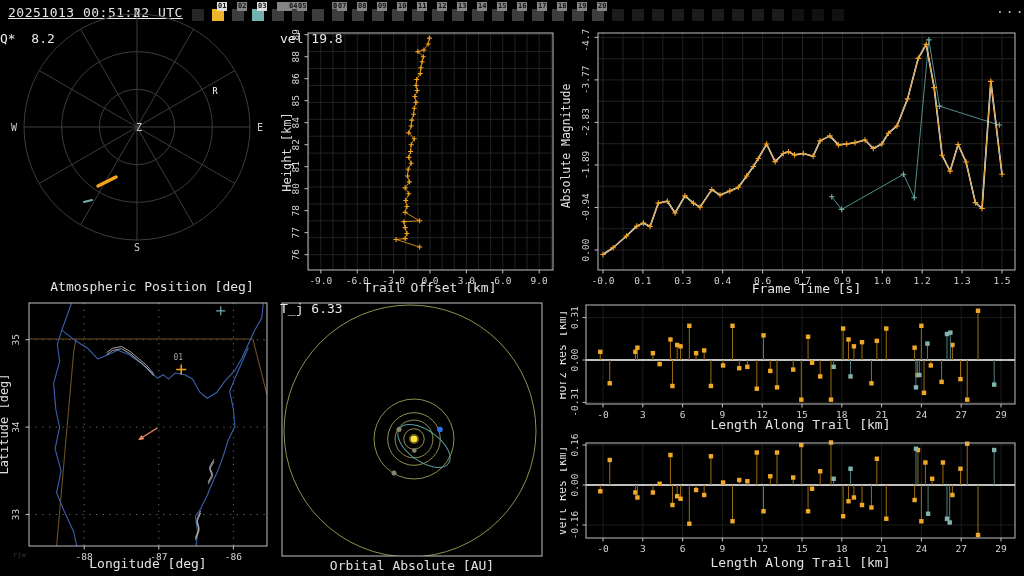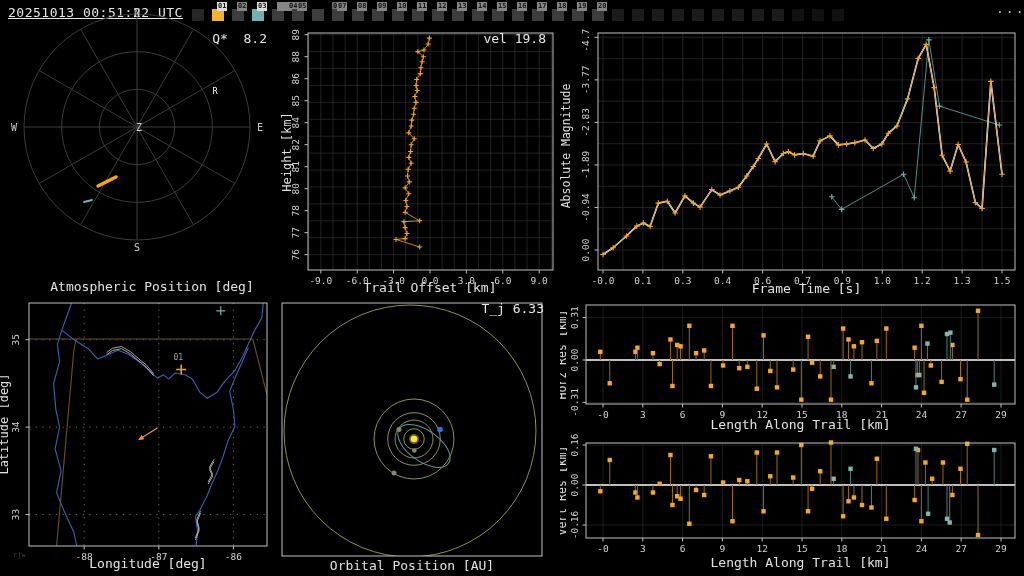--- a/index.html
+++ b/index.html
@@ -7,21 +7,21 @@
        font-family:"DejaVu Sans Mono",monospace;}
   #screen{position:absolute;left:0;top:0;width:1024px;height:576px;background:#000;}
   svg{position:absolute;display:block;overflow:hidden;}
   svg text{font-family:"DejaVu Sans Mono",monospace;}
   #p-polar{left:0;top:28;}
   #p-trail{left:280px;top:28px;}
   #p-mag{left:560px;top:28px;}
   #p-map{left:0;top:298px;}
   #p-orbit{left:280px;top:298px;}
   #p-res{left:560px;top:298px;}
-  .ptitle{position:absolute;font-size:13px;color:#e8e8e8;white-space:pre;text-align:right;}
+  .ptitle{position:absolute;font-size:13px;color:#e8e8e8;white-space:pre;text-align:left;}
   .caption{position:absolute;font-size:13px;color:#e2e2e2;text-align:center;white-space:pre;}
   #tb-timestamp{position:absolute;left:8px;top:5px;font-size:13px;color:#e6e6e6;letter-spacing:.5px;text-decoration:underline;}
   #tb-overflow{position:absolute;left:996px;top:1px;font-size:13px;color:#cfcfcf;letter-spacing:2px;cursor:pointer;}
   .evbox{position:absolute;top:9px;width:12px;height:12px;}
   .evchip{position:absolute;top:2px;height:9px;line-height:9px;font-size:7px;font-weight:bold;
           color:#141414;padding:0 1px;}
   #watermark{position:absolute;left:13px;top:551px;font-size:7px;color:#3a3a3a;}
 </style>
 </head>
 <body>
@@ -632,18 +632,18 @@
     </svg>
 
   <div class="ptitle" style="left:0;top:31px;width:267px;">Q*  8.2</div>
   <div class="ptitle" style="left:280px;top:31px;width:266px;">vel 19.8</div>
   <div class="ptitle" style="left:280px;top:301px;width:264px;">T_j 6.33</div>
 
   <div class="caption" style="left:12px;top:279px;width:280px;">Atmospheric Position [deg]</div>
   <div class="caption" style="left:600px;top:281px;width:413px;">Frame Time [s]</div>
   <div class="caption" style="left:280px;top:280px;width:300px;">Trail Offset [km]</div>
   <div class="caption" style="left:18px;top:556px;width:260px;">Longitude [deg]</div>
-  <div class="caption" style="left:262px;top:558px;width:300px;">Orbital Position [AU]</div>
+  <div class="caption" style="left:262px;top:558px;width:300px;">Orbital Absolute [AU]</div>
   <div class="caption" style="left:594px;top:417px;width:413px;">Length Along Trail [km]</div>
   <div class="caption" style="left:594px;top:555px;width:413px;">Length Along Trail [km]</div>
 
   <div id="watermark">rjw</div>
 </div>
 
 </body></html>

